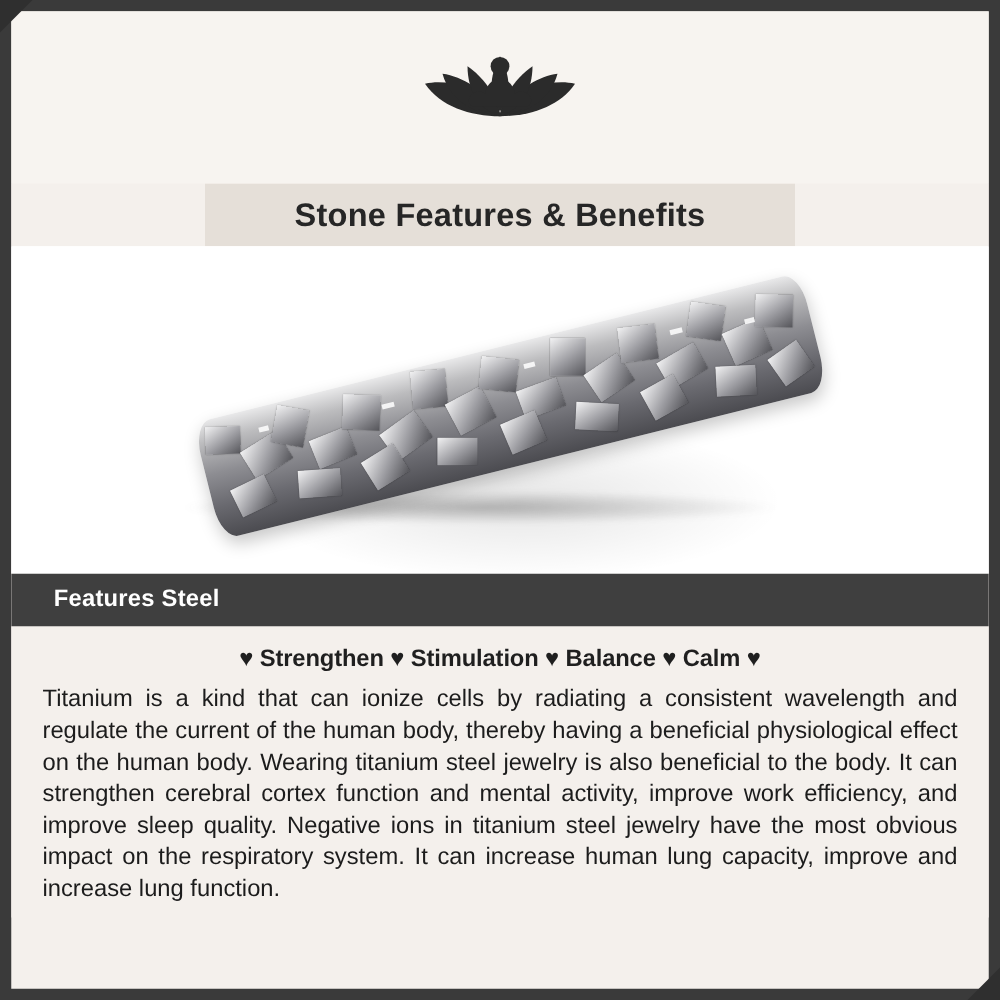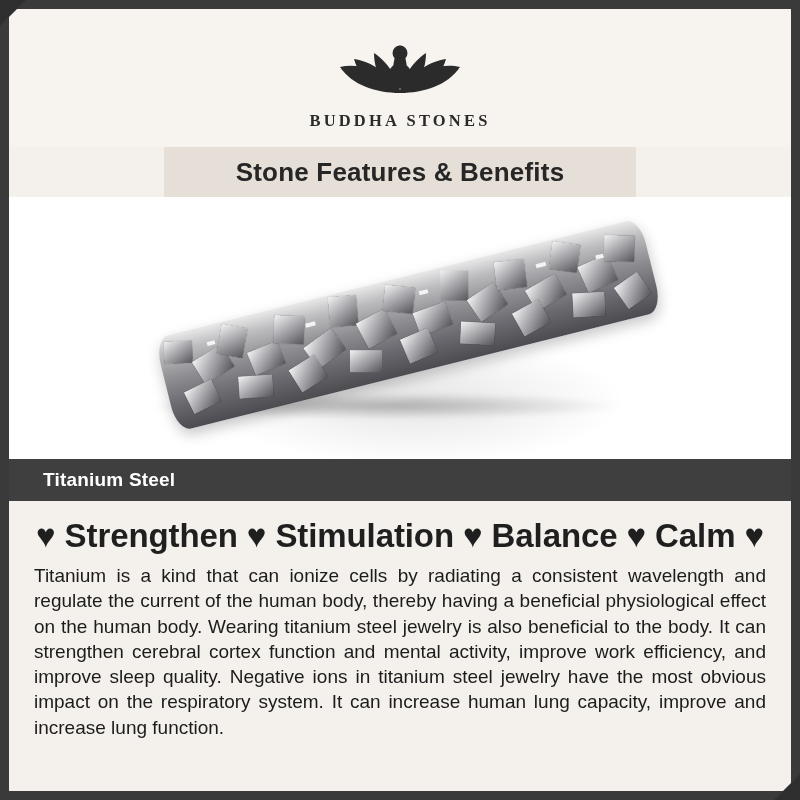--- a/index.html
+++ b/index.html
@@ -168,21 +168,21 @@
     letter-spacing: .2px;
   }
 
   
   .benefits {
     background: #f4f0ec;
     padding: 16px 22px 10px 22px;
   }
   .benefit-line {
     text-align: center;
-    font-size: 33px;
+    font-size: 19px;
     font-weight: bold;
     color: #1f1f1f;
     letter-spacing: -0.1px;
     font-family: "Liberation Sans", sans-serif;
     white-space: nowrap;
   }
 
   .description {
     margin-top: 8px;
     font-size: 19px;
@@ -214,21 +214,20 @@
             <path d="M84 70 C70 66 58 52 58 30 C70 38 82 54 84 68 Z"></path>
             <path d="M84 70 C98 66 110 52 110 30 C98 38 86 54 84 68 Z"></path>
             <path d="M84 66 C76 56 74 40 84 22 C94 40 92 56 84 66 Z"></path>
 
             <circle cx="84" cy="30" r="7.5"></circle>
             <path d="M84 40 C78 40 73 45 72 52 C70 50 66 49 62 52 C58 55 58 60 62 62 L106 62 C110 60 110 55 106 52 C102 49 98 50 96 52 C95 45 90 40 84 40 Z"></path>
             <path d="M66 64 C72 70 96 70 102 64 C96 68 72 68 66 64 Z"></path>
           </g>
         </svg>
       </div>
-      <div class="brand">BUDDHA STONES</div>
     </div>
 
     <div class="title-band">
       <div class="title-box">
         <span class="title-text">Stone Features &amp; Benefits</span>
       </div>
     </div>
 
     <div class="photo">
       <div class="photo-inner">
@@ -265,21 +264,21 @@
             <div class="sparkle" style="left:150px;top:22px; width:10px;height:4px;"></div>
             <div class="sparkle" style="left:268px;top:18px; width:9px; height:4px;"></div>
             <div class="sparkle" style="left:388px;top:20px; width:10px;height:4px;"></div>
             <div class="sparkle" style="left:448px;top:26px; width:8px; height:4px;"></div>
           </div>
         </div>
       </div>
     </div>
 
     <div class="label-strip">
-      <span class="label-text">Titanium Steel</span>
+      <span class="label-text">Features Steel</span>
     </div>
 
     <div class="benefits">
       <div class="benefit-line">♥ Strengthen ♥ Stimulation ♥ Balance ♥ Calm ♥</div>
       <div class="description">Titanium is a kind that can ionize cells by radiating a consistent wavelength and regulate the current of the human body, thereby having a beneficial physiological effect on the human body. Wearing titanium steel jewelry is also beneficial to the body. It can strengthen cerebral cortex function and mental activity, improve work efficiency, and improve sleep quality. Negative ions in titanium steel jewelry have the most obvious impact on the respiratory system. It can increase human lung capacity, improve and increase lung function.</div>
     </div>
 
   </div>
 </div>
 

